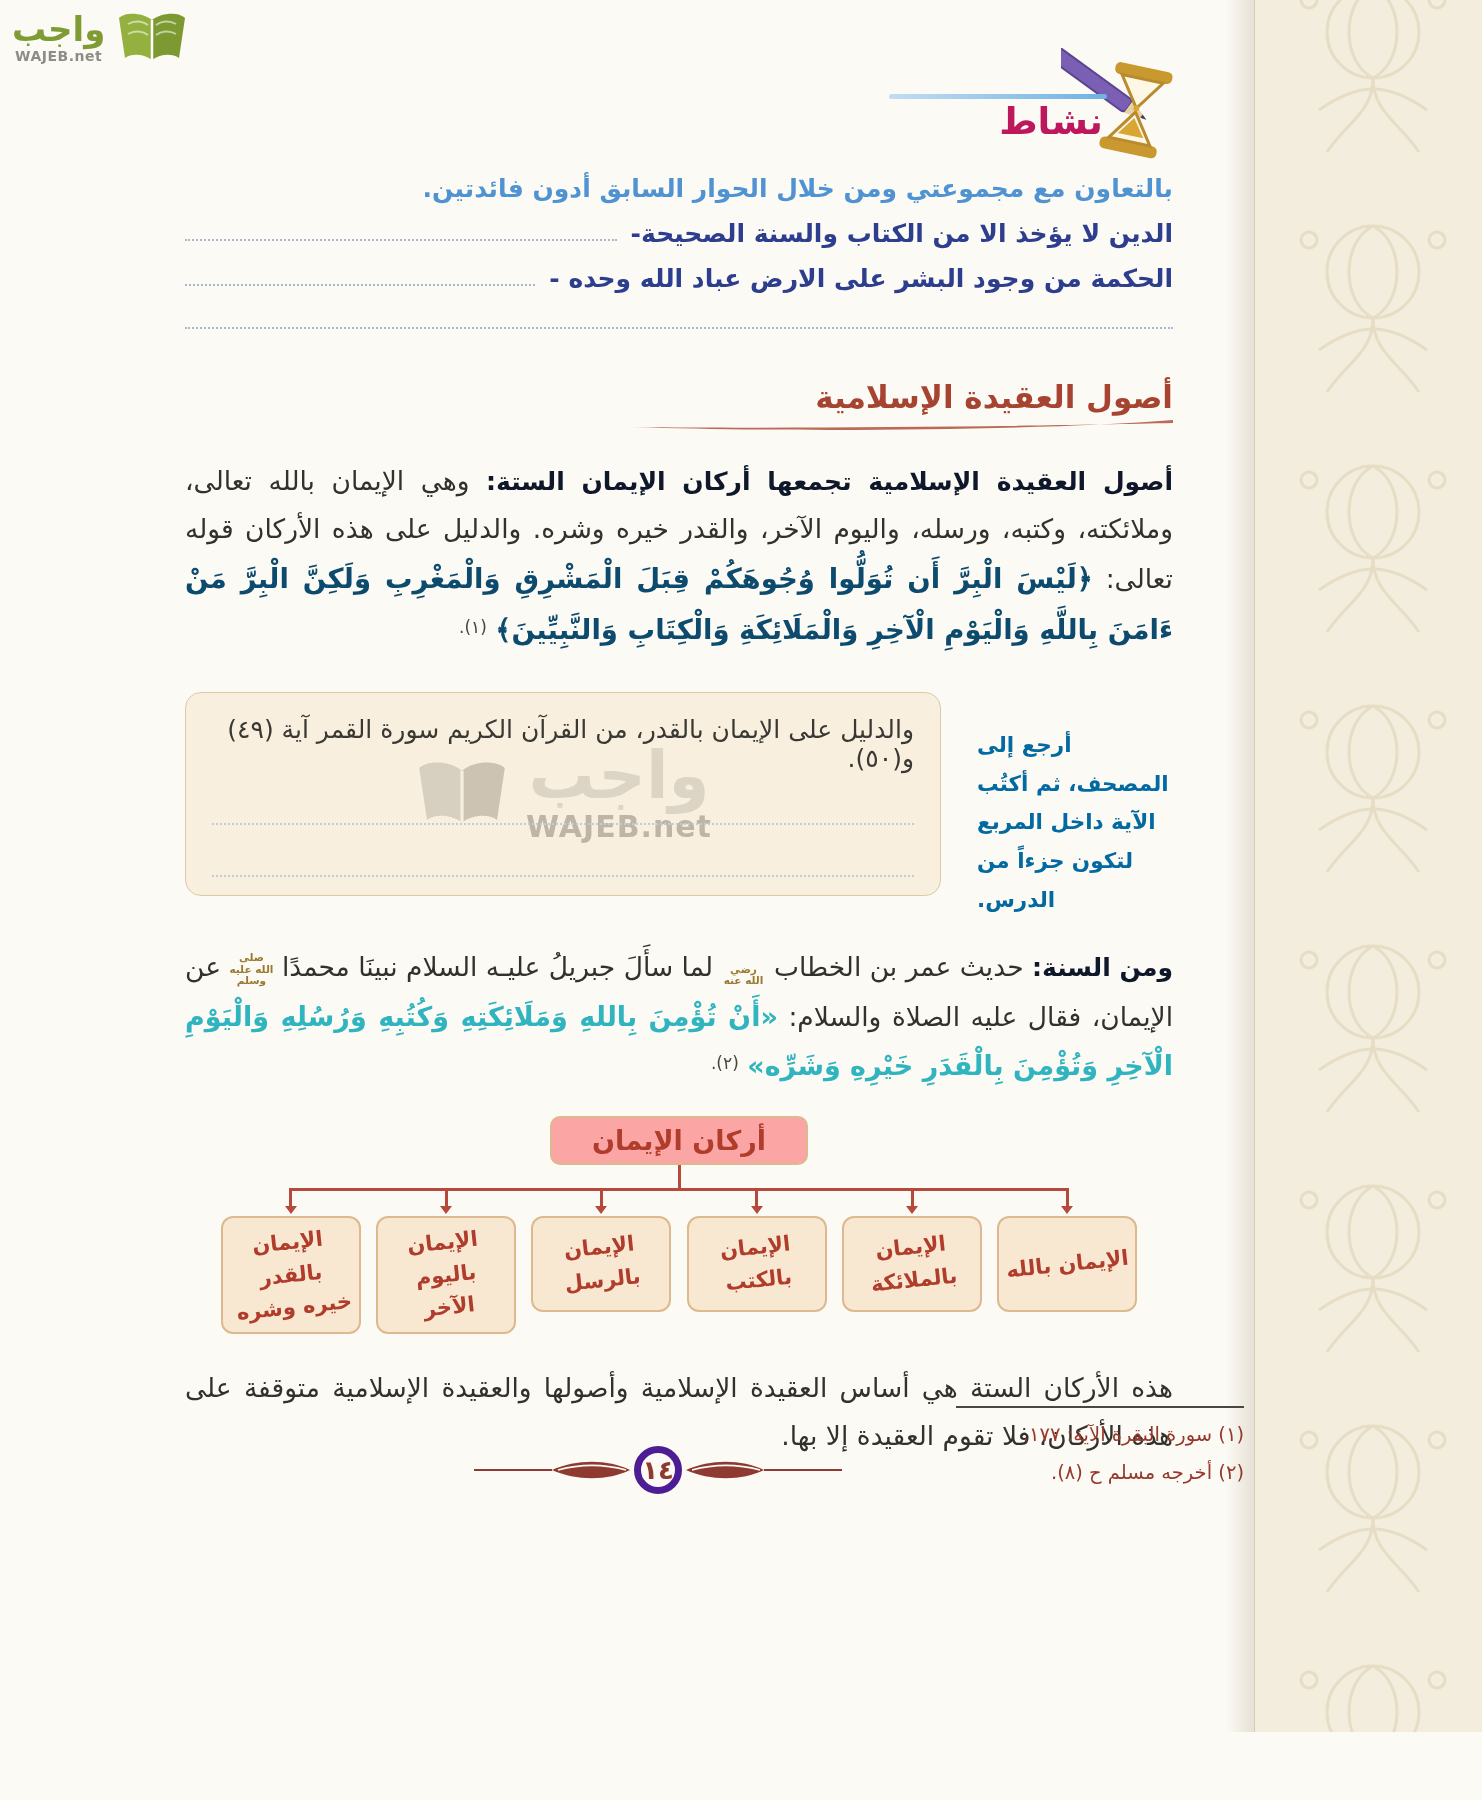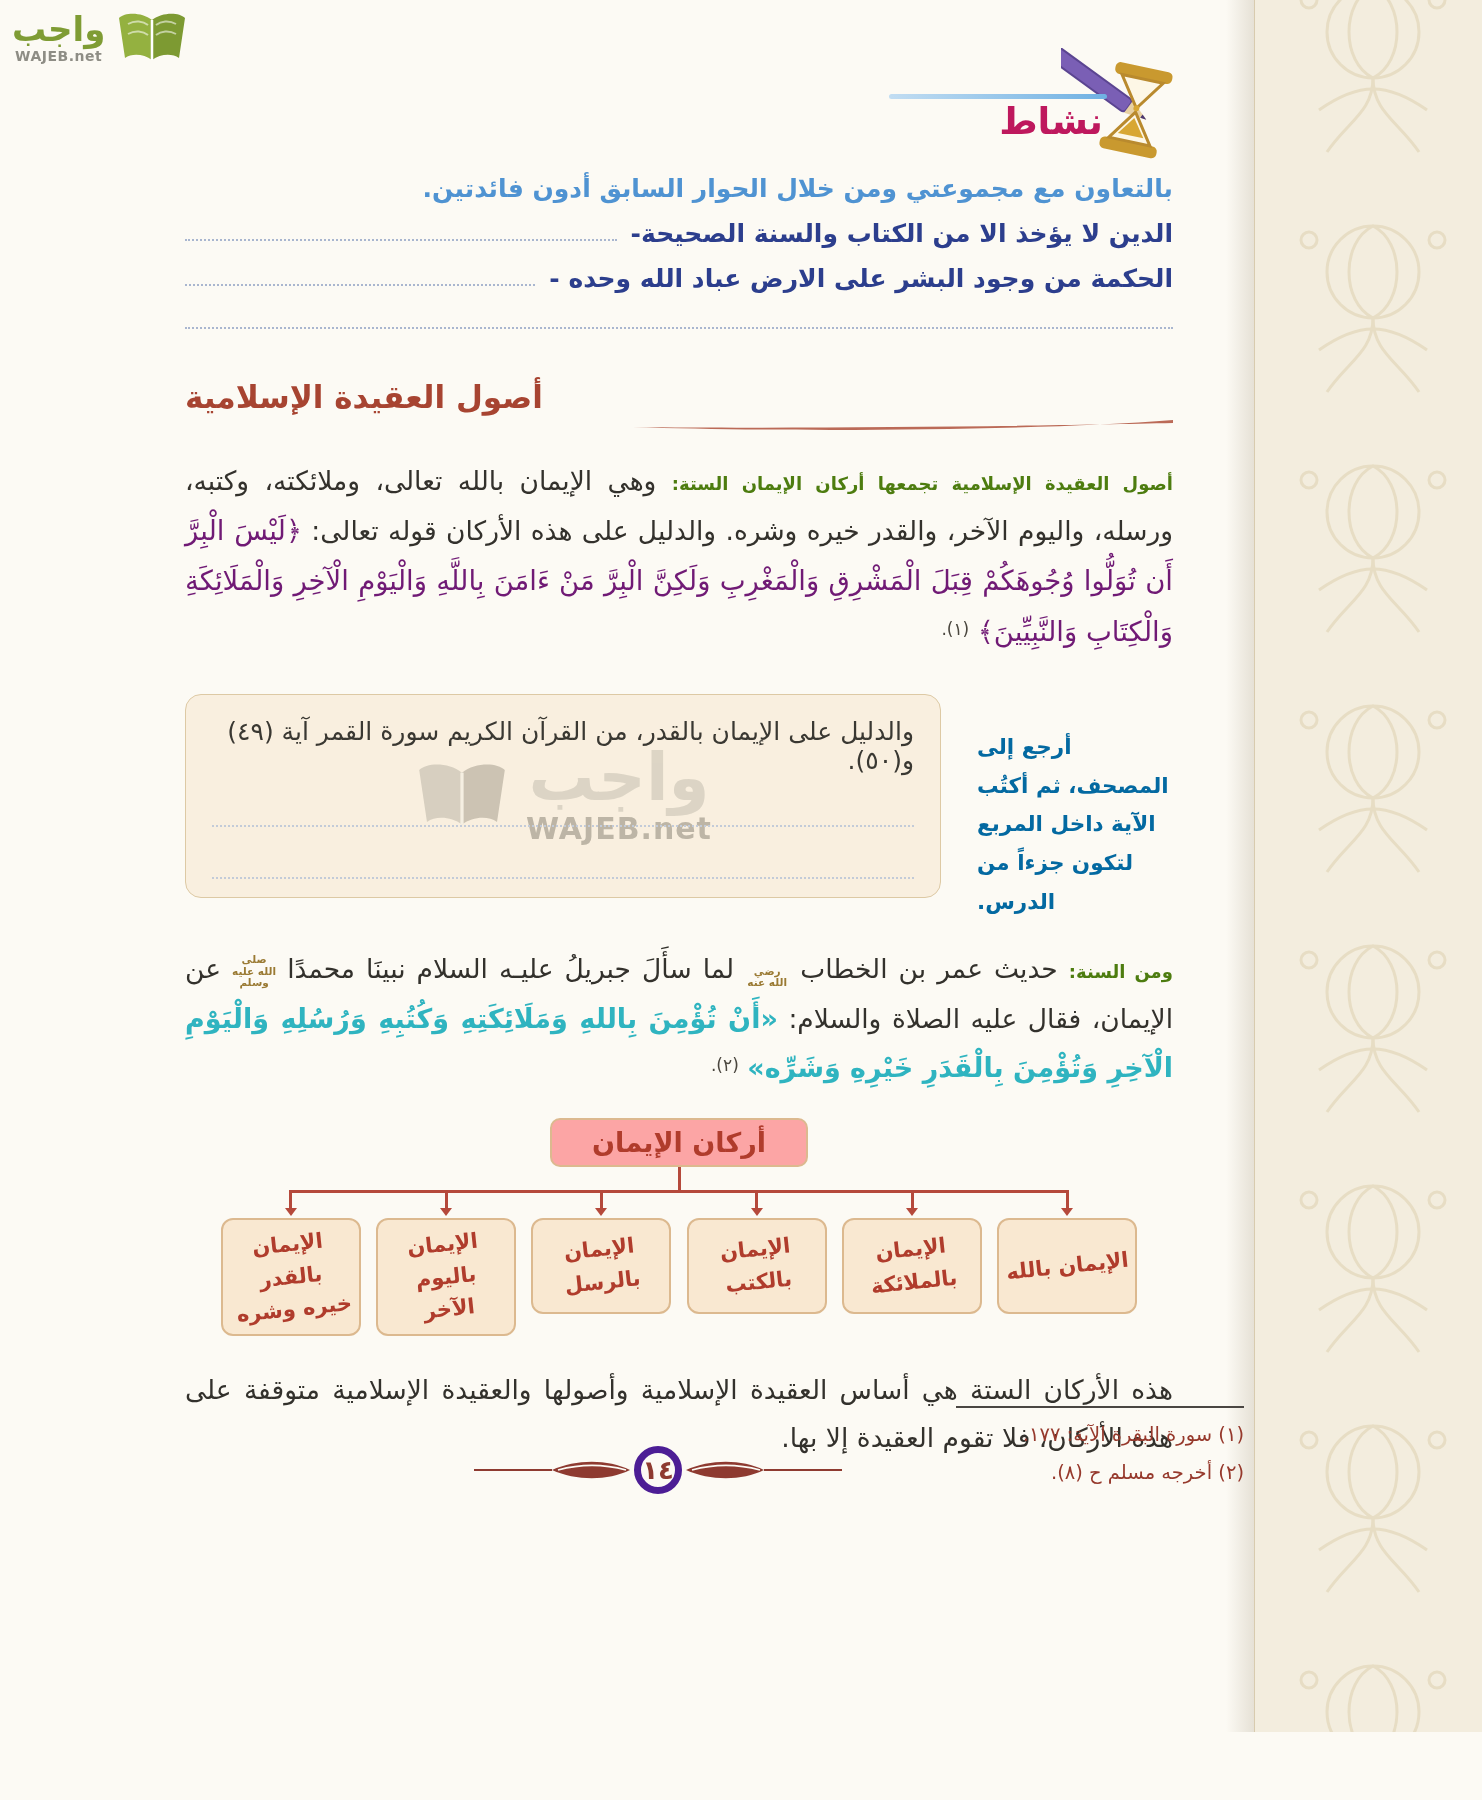--- a/index.html
+++ b/index.html
@@ -31,27 +31,27 @@
   .activity-label { position:absolute; top:100px; right:70px; color:#be185d; font-size:37px; font-weight:bold; }
 
   .activity-instruction { color:#4f93d2; font-weight:bold; font-size:25px; text-align:right; margin-top:6px; }
 
   .answer-row { display:flex; align-items:flex-end; height:45px; }
   .answer-text { color:#2c3e8d; font-weight:bold; font-size:25px; white-space:nowrap; }
   .dotfill { flex:1; border-bottom:2px dotted #a9b6cf; margin:0 14px 7px 0; }
   .full-dot-row { border-bottom:2px dotted #a9b6cf; height:36px; }
 
   
-  .section-title { color:#a74431; font-size:31px; font-weight:bold; text-align:left; margin-top:50px; }
+  .section-title { color:#a74431; font-size:31px; font-weight:bold; text-align:right; margin-top:50px; }
   .title-swoosh-wrap { text-align:left; direction:ltr; margin-top:2px; }
 
   
   .para { font-size:26.5px; line-height:1.82; color:#33312c; text-align:justify; margin-top:24px; }
-  .lead { font-weight:bold; color:#4d7c0f; font-size:18px; }
-  .verse { color:#701a75; font-weight:normal; font-size:27.5px; }
+  .lead { font-weight:bold; color:#0f172a; font-size:25px; }
+  .verse { color:#0c4a6e; font-weight:bold; font-size:27.5px; }
   .hadith { color:#2fb4c0; font-weight:bold; font-size:27px; }
   .ref { font-size:17px; color:#4a463e; vertical-align:6px; }
   .honorific { display:inline-block; width:44px; font-size:10.5px; line-height:1.1; color:#9a7a33;
     text-align:center; vertical-align:-8px; font-weight:bold; }
 
   
   .qadar-row { display:flex; gap:36px; margin-top:38px; align-items:flex-start; }
   .margin-note { flex:0 0 196px; color:#0369a1; font-weight:bold; font-size:21.5px; text-align:left;
     line-height:1.8; padding-top:34px; }
   .qadar-box { flex:1; position:relative; min-height:178px; background:#f9efdf; border:1px solid #ddc9a4;

